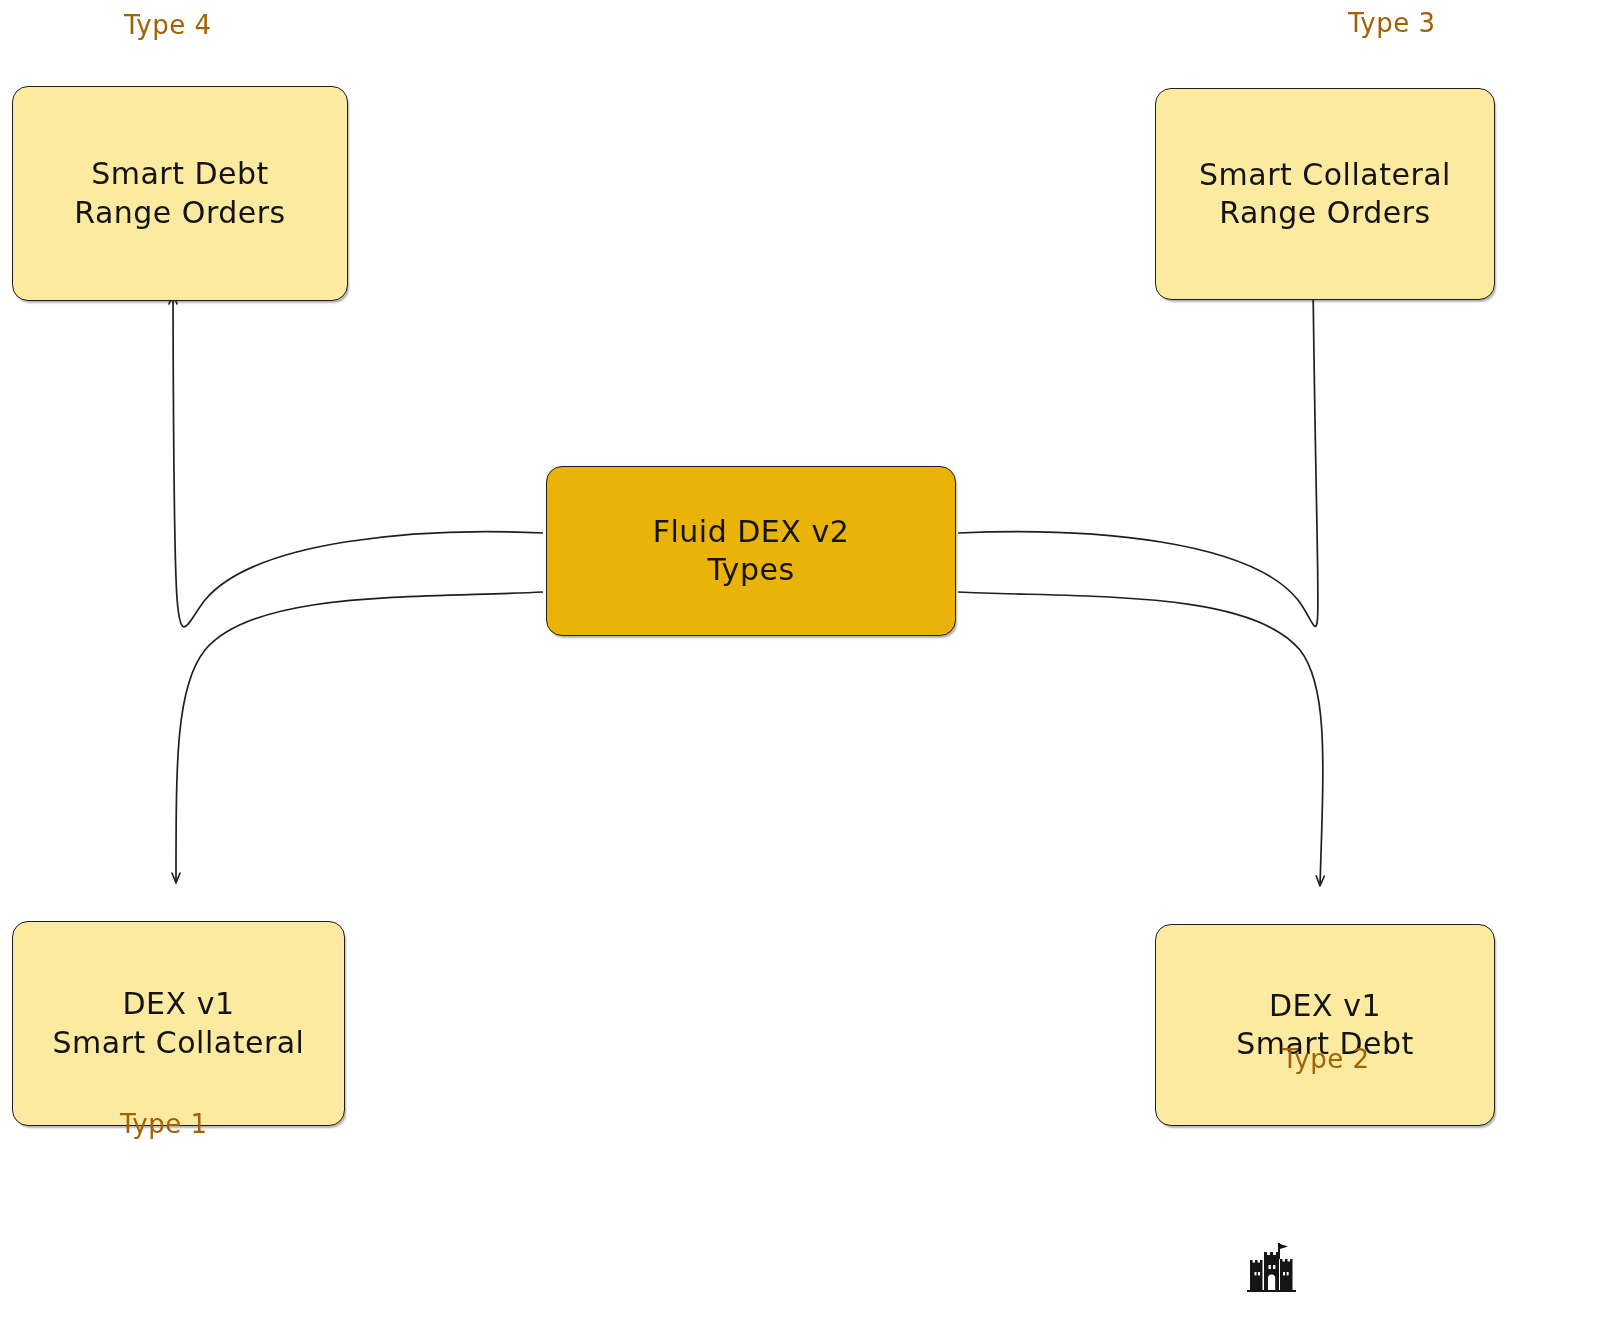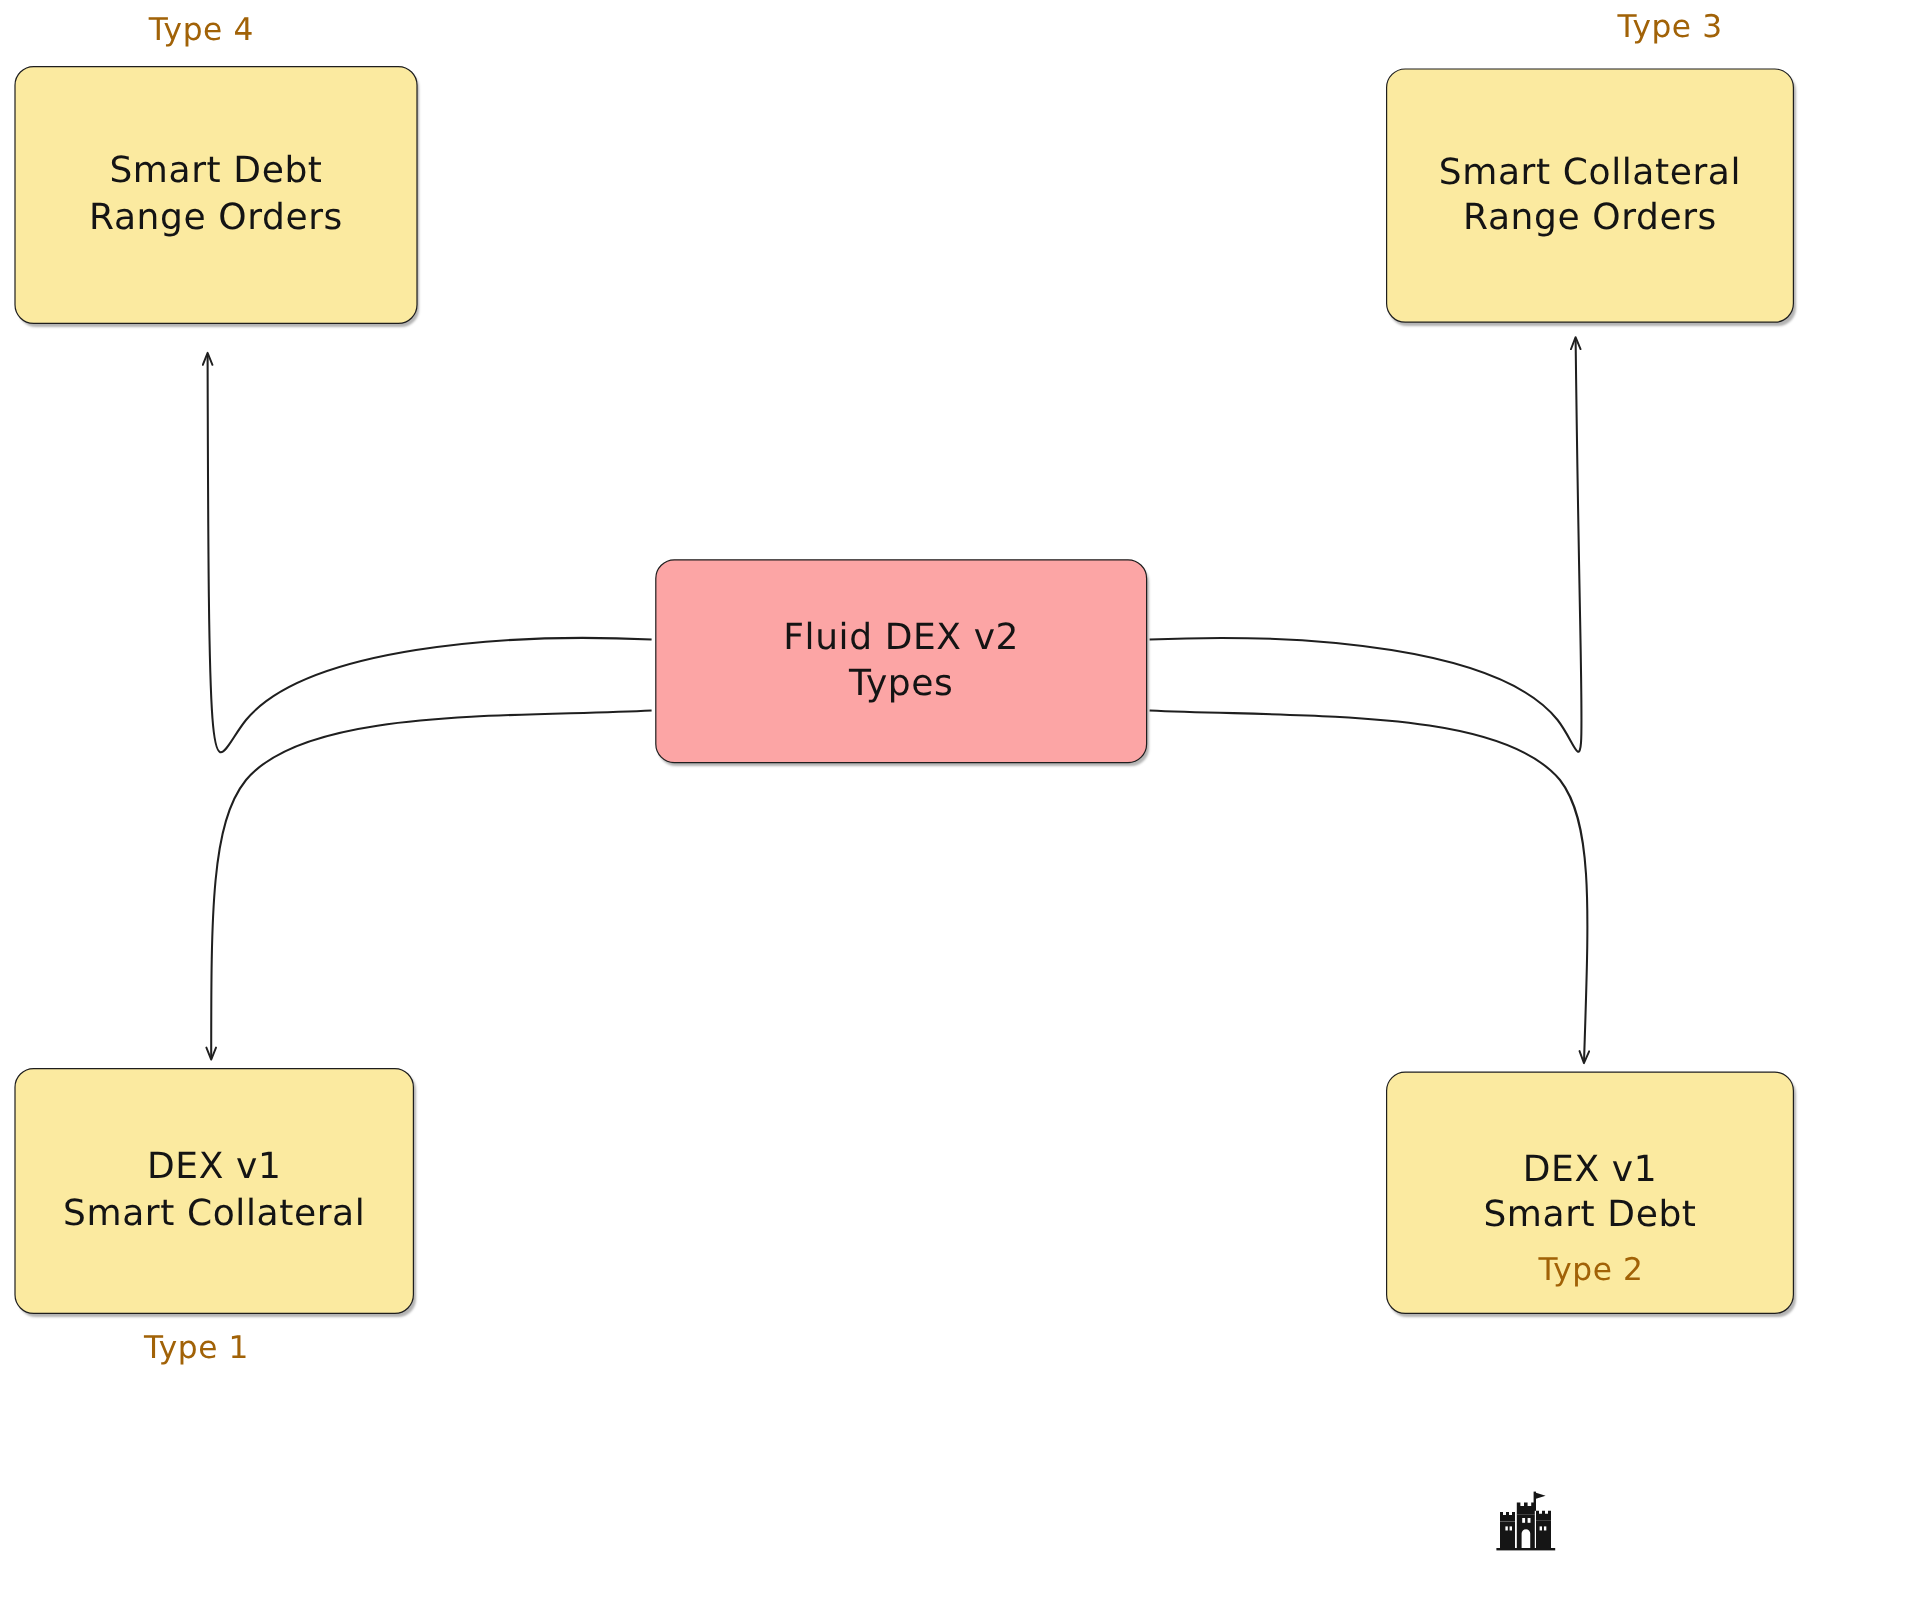--- a/index.html
+++ b/index.html
@@ -47,23 +47,24 @@
     font-size: 30px;
     line-height: 1.28;
     color: #141414;
     letter-spacing: 0.5px;
     white-space: pre-line;
     font-weight: 400;
   }
 
   .node.leaf {
     background: #fbeaa0;
+    margin-top: 31px;
   }
   .node.center {
-    background: #fca5a5;
+    background: #eab308;
   }
 
   
   #node-type4  { left: 12px;   top: 55px;  width: 336px; height: 215px; }
   #node-type3  { left: 1155px; top: 57px;  width: 340px; height: 212px; }
   #node-center { left: 546px;  top: 466px; width: 410px; height: 170px; }
   #node-type1  { left: 12px;   top: 890px; width: 333px; height: 205px; }
   #node-type2  { left: 1155px; top: 893px; width: 340px; height: 202px; }
 
   .type-tag {

